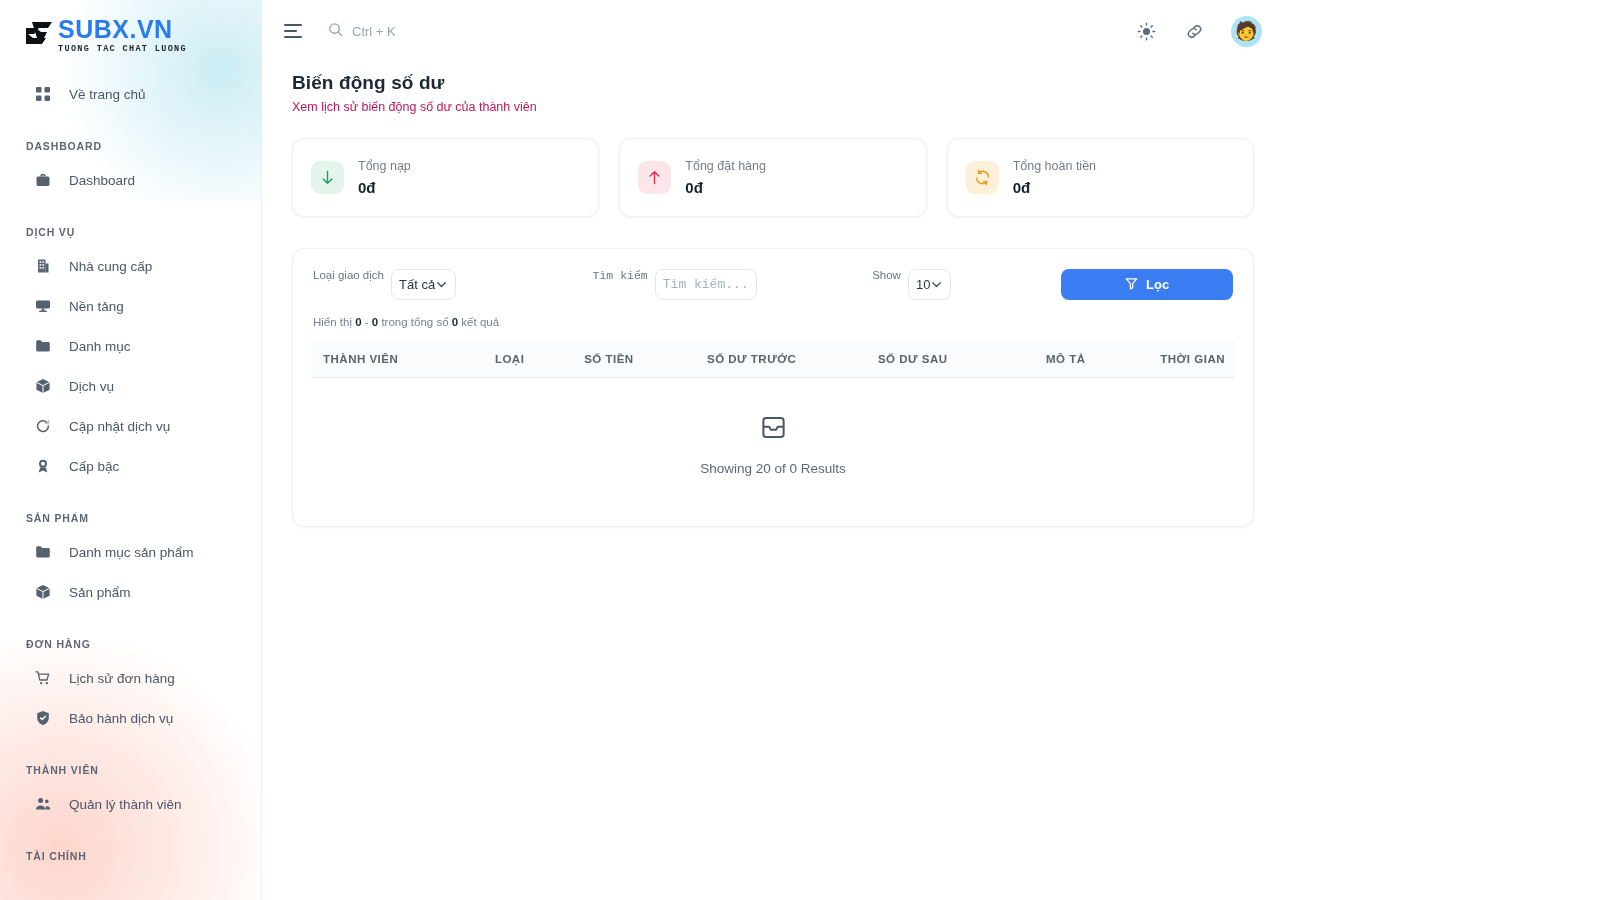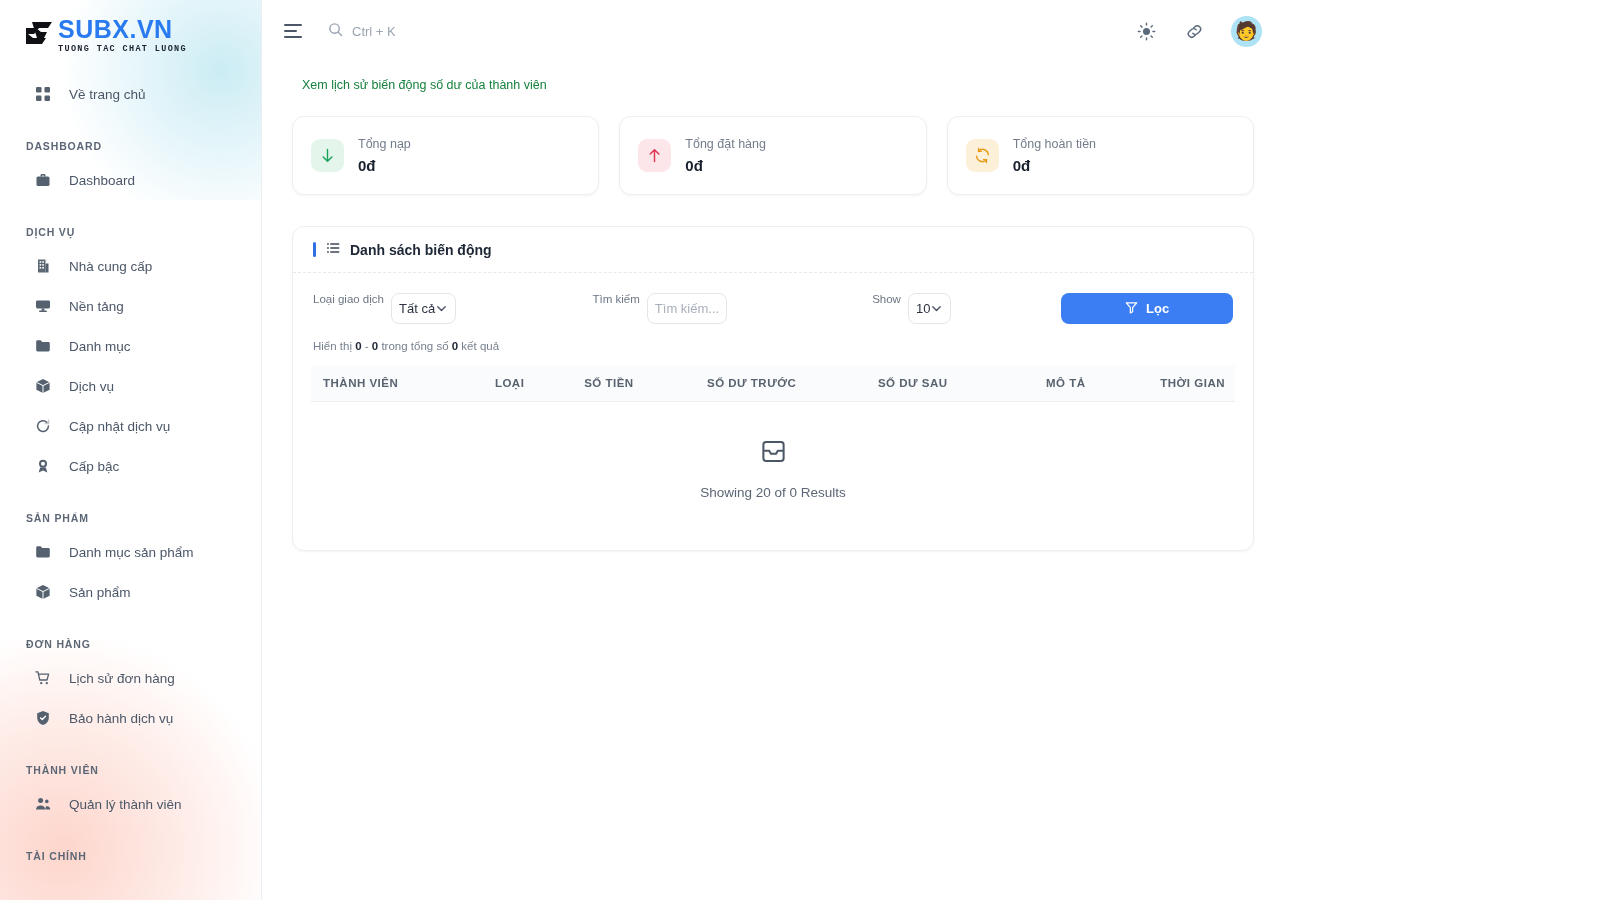--- a/index.html
+++ b/index.html
@@ -83,21 +83,21 @@
   .icon-btn { width: 22px; height: 22px; display: flex; align-items: center; justify-content: center; cursor: pointer; color: #5b6a7d; }
   .icon-btn svg { width: 19px; height: 19px; }
   .avatar {
     width: 31px; height: 31px; border-radius: 50%;
     background: #aee2f5; display: flex; align-items: center; justify-content: center;
     font-size: 18px; cursor: pointer; overflow: hidden; line-height: 1;
   }
 
   .page-head { padding: 10px 0 0 30px; }
   .page-title { font-size: 19px; font-weight: 700; color: #1d2736; letter-spacing: .1px; }
-  .page-sub { font-size: 12.5px; color: #15803d; margin-top: 6px; margin-left: 10px; }
+  .page-sub { font-size: 12.5px; color: #be185d; margin-top: 6px; }
 
   
   .stats { display: flex; gap: 20px; padding: 24px 30px 0 30px; }
   .stat-card {
     flex: 1 1 0; background: #fff; border: 1px solid #edeff3;
     border-radius: 12px; height: 79px;
     box-shadow: 0 1px 3px rgba(22,34,51,.05);
     display: flex; align-items: center; gap: 14px; padding: 0 18px;
   }
   .stat-ico {
@@ -119,21 +119,21 @@
     height: 46px; display: flex; align-items: center; gap: 10px;
     padding: 0 20px; border-bottom: 1px dashed #e6e9ee;
   }
   .accent-bar { width: 3px; height: 15px; background: #2f6fe4; border-radius: 2px; }
   .panel-head svg { width: 14px; height: 14px; color: #3c4759; }
   .panel-title { font-size: 14px; font-weight: 700; color: #1d2736; }
 
   .filters { display: flex; align-items: flex-end; gap: 14px; padding: 20px 20px 0 20px; }
   .fg { display: flex; flex-direction: row; gap: 7px; }
   .fg.type { width: 294px; }
-  .fg.search { width: 294px; }
+  .fg.search { width: 294px; font-family: Liberation Mono, monospace; }
   .fg.show { width: 194px; }
   .fg.sort { width: 194px; }
   .fg-label { font-size: 11.5px; color: #6c7684; }
   .ctrl {
     height: 31px; border: 1px solid #e3e7ec; border-radius: 8px;
     background: #fff; display: flex; align-items: center;
     padding: 0 7px; font-size: 13px; color: #2c3442;
     position: relative; cursor: pointer;
   }
   .ctrl.input { cursor: text; color: #a8b0bb; }
@@ -368,20 +368,21 @@
               <path d="M11.8 8.2a3.4 3.4 0 0 0-5-.3L4.6 10.1a3.5 3.5 0 0 0 5 5l1.3-1.3"></path>
             </svg>
         </div>
         <div class="avatar">
           <span>🧑</span>
         </div>
       </div>
     </div>
 
     <div class="page-head">
+      <div class="page-title">Biến động số dư</div>
       <div class="page-sub">Xem lịch sử biến động số dư của thành viên</div>
     </div>
 
     <div class="stats">
 
 
       <div class="stat-card">
         <div class="stat-ico" style="background:#e4f6ec;color:#19a05a">
           <svg viewBox="0 0 18 18" fill="none" stroke="currentColor" stroke-width="1.5" stroke-linecap="round" stroke-linejoin="round">
               <path d="M9 2.6v12.4M4.4 10.6 9 15.2l4.6-4.6"></path>
@@ -415,30 +416,20 @@
             </svg>
         </div>
         <div>
           <div class="stat-label">Tổng hoàn tiền</div>
           <div class="stat-value">0đ</div>
         </div>
       </div>
     </div>
 
     <section class="panel">
-      <div class="panel-head">
-        <span class="accent-bar"></span>
-        <span>
-          <svg viewBox="0 0 16 16" fill="none" stroke="currentColor" stroke-width="1.5" stroke-linecap="round">
-              <path d="M5.4 3.4h9.2M5.4 8h9.2M5.4 12.6h9.2"></path>
-              <path d="M1.8 3.4h.9M1.8 8h.9M1.8 12.6h.9"></path>
-            </svg>
-        </span>
-        <span class="panel-title">Danh sách biến động</span>
-      </div>
 
       <div class="filters">
         <div class="fg type">
           <label class="fg-label">Loại giao dịch</label>
           <div class="ctrl">
             <span>Tất cả</span>
             <span class="chev">
               <svg viewBox="0 0 14 14" fill="none" stroke="currentColor" stroke-width="1.5" stroke-linecap="round" stroke-linejoin="round">
                   <path d="M3 5.2 7 9.2l4-4"></path>
                 </svg>

